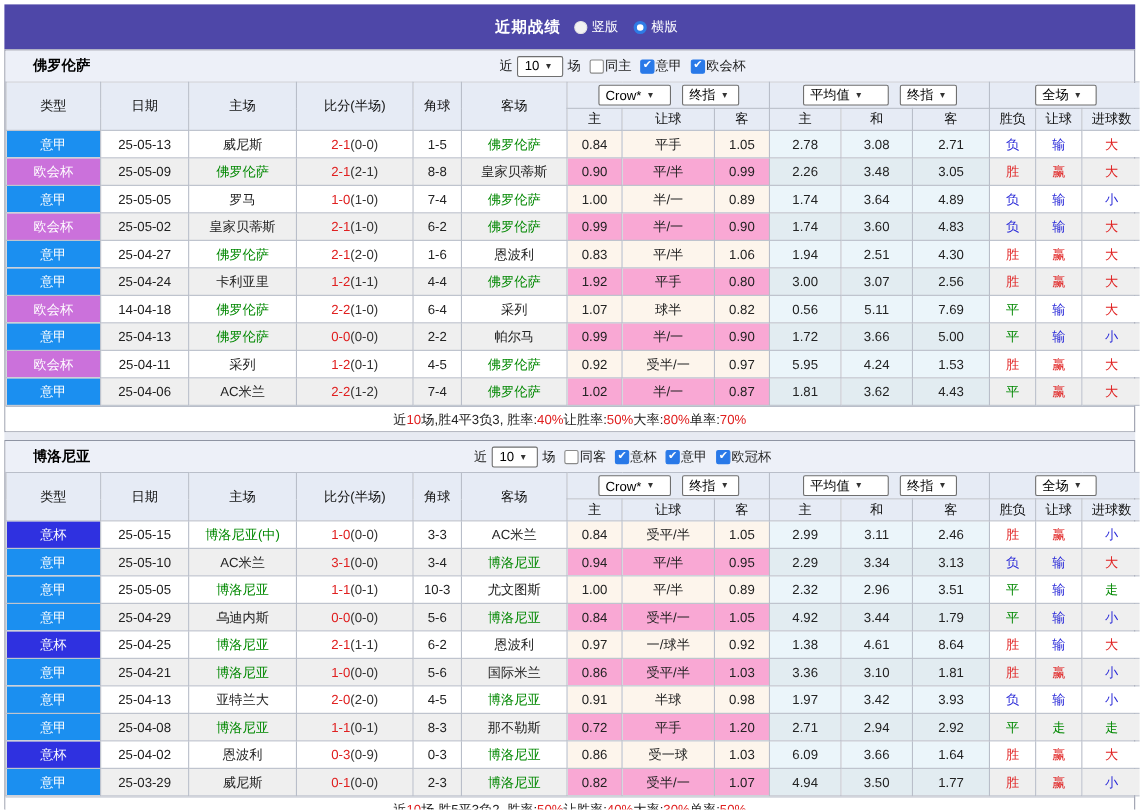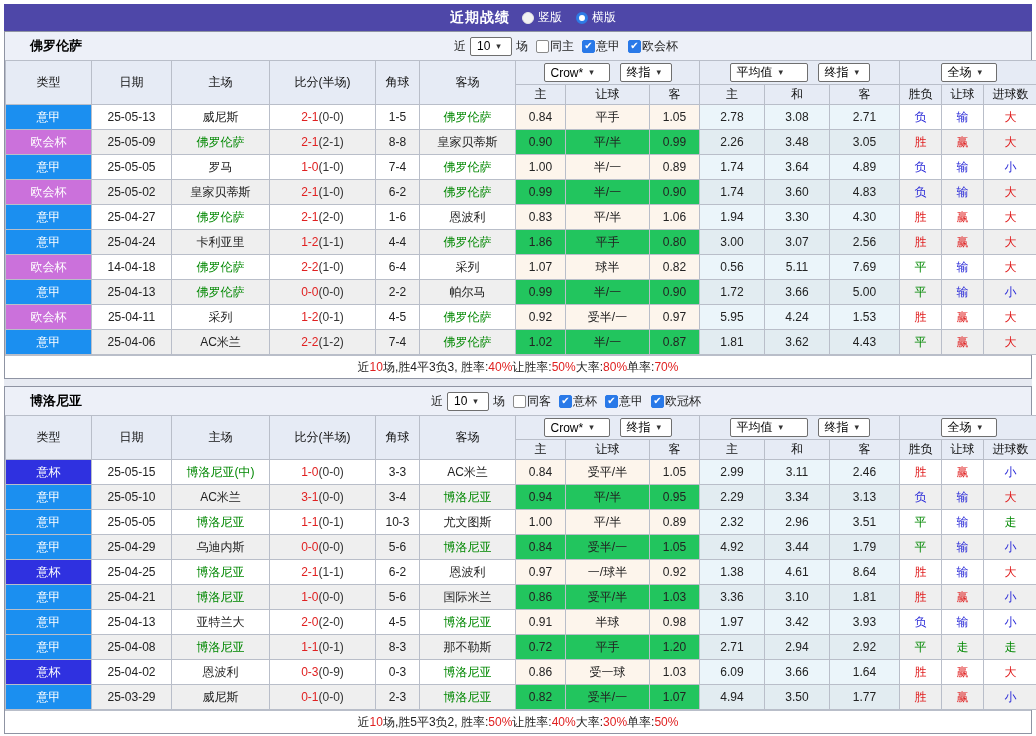--- a/index.html
+++ b/index.html
@@ -4,21 +4,21 @@
 <style>
   :root{
     --red:#e02020; --blue:#2a2ad8; --green:#008800;
     --purple:#4e47a8; --accent:#2979e8; --ring:#2e7be5;
     --bdark:#8f94a3; --blight:#b9bec9;
   }
   *{box-sizing:border-box;margin:0;padding:0;}
   html,body{width:1036px;height:736px;overflow:hidden;background:#fff;
     font-family:"Liberation Sans","DejaVu Sans",sans-serif;font-size:12px;color:#222;}
   .page{margin:4px 4px 0 4px;}
-  .titlebar{height:27px;background:var(--purple);display:flex;align-items:center;justify-content:center;gap:12px;color:#fff;padding-left:30px;}
+  .titlebar{height:41px;background:var(--purple);display:flex;align-items:center;justify-content:center;gap:12px;color:#fff;padding-left:30px;}
   .title{font-weight:bold;font-size:14px;letter-spacing:1px;}
   .radio-group{display:flex;align-items:center;gap:14px;justify-content:flex-end;}
   .radio-opt{display:inline-flex;align-items:center;gap:4px;cursor:pointer;}
   .radio{width:12px;height:12px;border-radius:50%;display:inline-block;}
   .radio.plain{background:#f2f2f2;border:1px solid #e5e5e5;}
   .radio.ring{background:#fff;border:3px solid var(--ring);}
   .section{border:1px solid var(--bdark);background:#fff;}
   .section-head{position:relative;height:28px;background:#edf0f8;display:flex;align-items:center;}
   .team-name{font-weight:bold;font-size:13px;padding-left:25px;color:#000;}
   .filters{position:absolute;left:50%;transform:translateX(calc(-50% + 48px));display:flex;align-items:center;gap:4px;white-space:nowrap;}
@@ -30,21 +30,21 @@
   table{width:100%;border-collapse:collapse;table-layout:fixed;}
   th,td{border:1px solid var(--blight);text-align:center;padding:0 2px;white-space:nowrap;overflow:hidden;}
   thead th{background:#e6ebf5;font-weight:normal;color:#111;}
   thead tr.dd th{height:24px;}
   thead tr.sub th{height:20px;}
   .ddwrap{display:flex;justify-content:center;align-items:center;gap:10px;}
   tbody td{height:25px;}
   tbody tr.odd td{background:#ffffff;}
   tbody tr.even td{background:#efefef;}
   tbody tr.odd td.odds{background:#fdf5ec;}
-  tbody tr.even td.odds{background:#22c55e;}
+  tbody tr.even td.odds{background:#f9a8d4;}
   tbody tr.odd td.avg{background:#ebf5fa;}
   tbody tr.even td.avg{background:#e2ecf1;}
   td.type{color:#fff;}
   td.team.hl{color:var(--green);}
   td.score .ft{color:var(--red);}
   td.score .ht{color:#333;}
   .c-red{color:var(--red);}
   .c-blue{color:var(--blue);}
   .c-green{color:var(--green);}
   .summary{height:23px;display:flex;align-items:center;justify-content:center;background:#fff;border-top:1px solid var(--blight);color:#222;}
@@ -237,34 +237,34 @@
               <td class="type" style="background:#1b8ff0">意甲</td>
               <td class="date">25-04-27</td>
               <td class="team hl">佛罗伦萨</td>
               <td class="score"><span class="ft">2-1</span><span class="ht">(2-0)</span></td>
               <td class="corner">1-6</td>
               <td class="team">恩波利</td>
               <td class="odds">0.83</td>
               <td class="odds">平/半</td>
               <td class="odds">1.06</td>
               <td class="avg">1.94</td>
-              <td class="avg">3.30</td>
+              <td class="avg">2.51</td>
               <td class="avg">4.30</td>
               <td class="res c-red">胜</td>
               <td class="res c-red">赢</td>
               <td class="res c-red">大</td>
             </tr>
             <tr class="even">
               <td class="type" style="background:#1b8ff0">意甲</td>
               <td class="date">25-04-24</td>
               <td class="team">卡利亚里</td>
               <td class="score"><span class="ft">1-2</span><span class="ht">(1-1)</span></td>
               <td class="corner">4-4</td>
               <td class="team hl">佛罗伦萨</td>
-              <td class="odds">1.86</td>
+              <td class="odds">1.92</td>
               <td class="odds">平手</td>
               <td class="odds">0.80</td>
               <td class="avg">3.00</td>
               <td class="avg">3.07</td>
               <td class="avg">2.56</td>
               <td class="res c-red">胜</td>
               <td class="res c-red">赢</td>
               <td class="res c-red">大</td>
             </tr>
             <tr class="odd">

